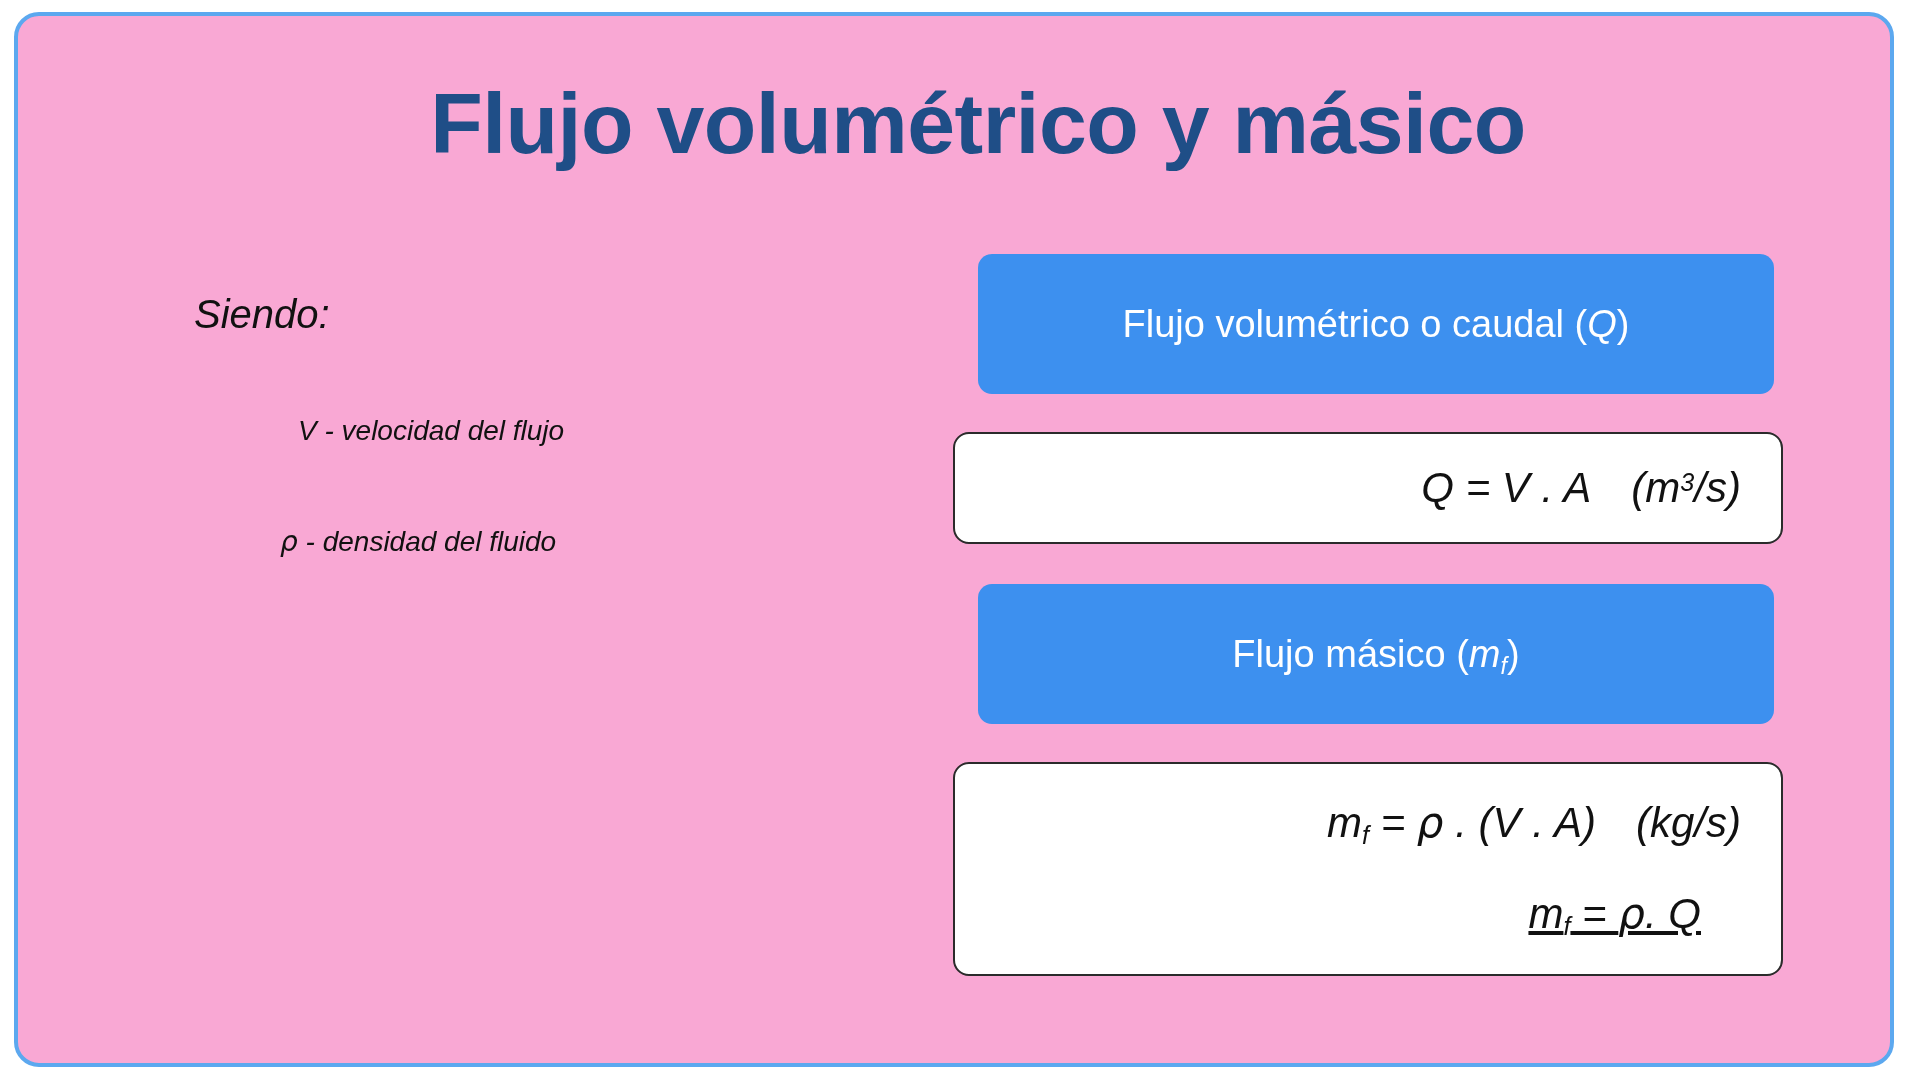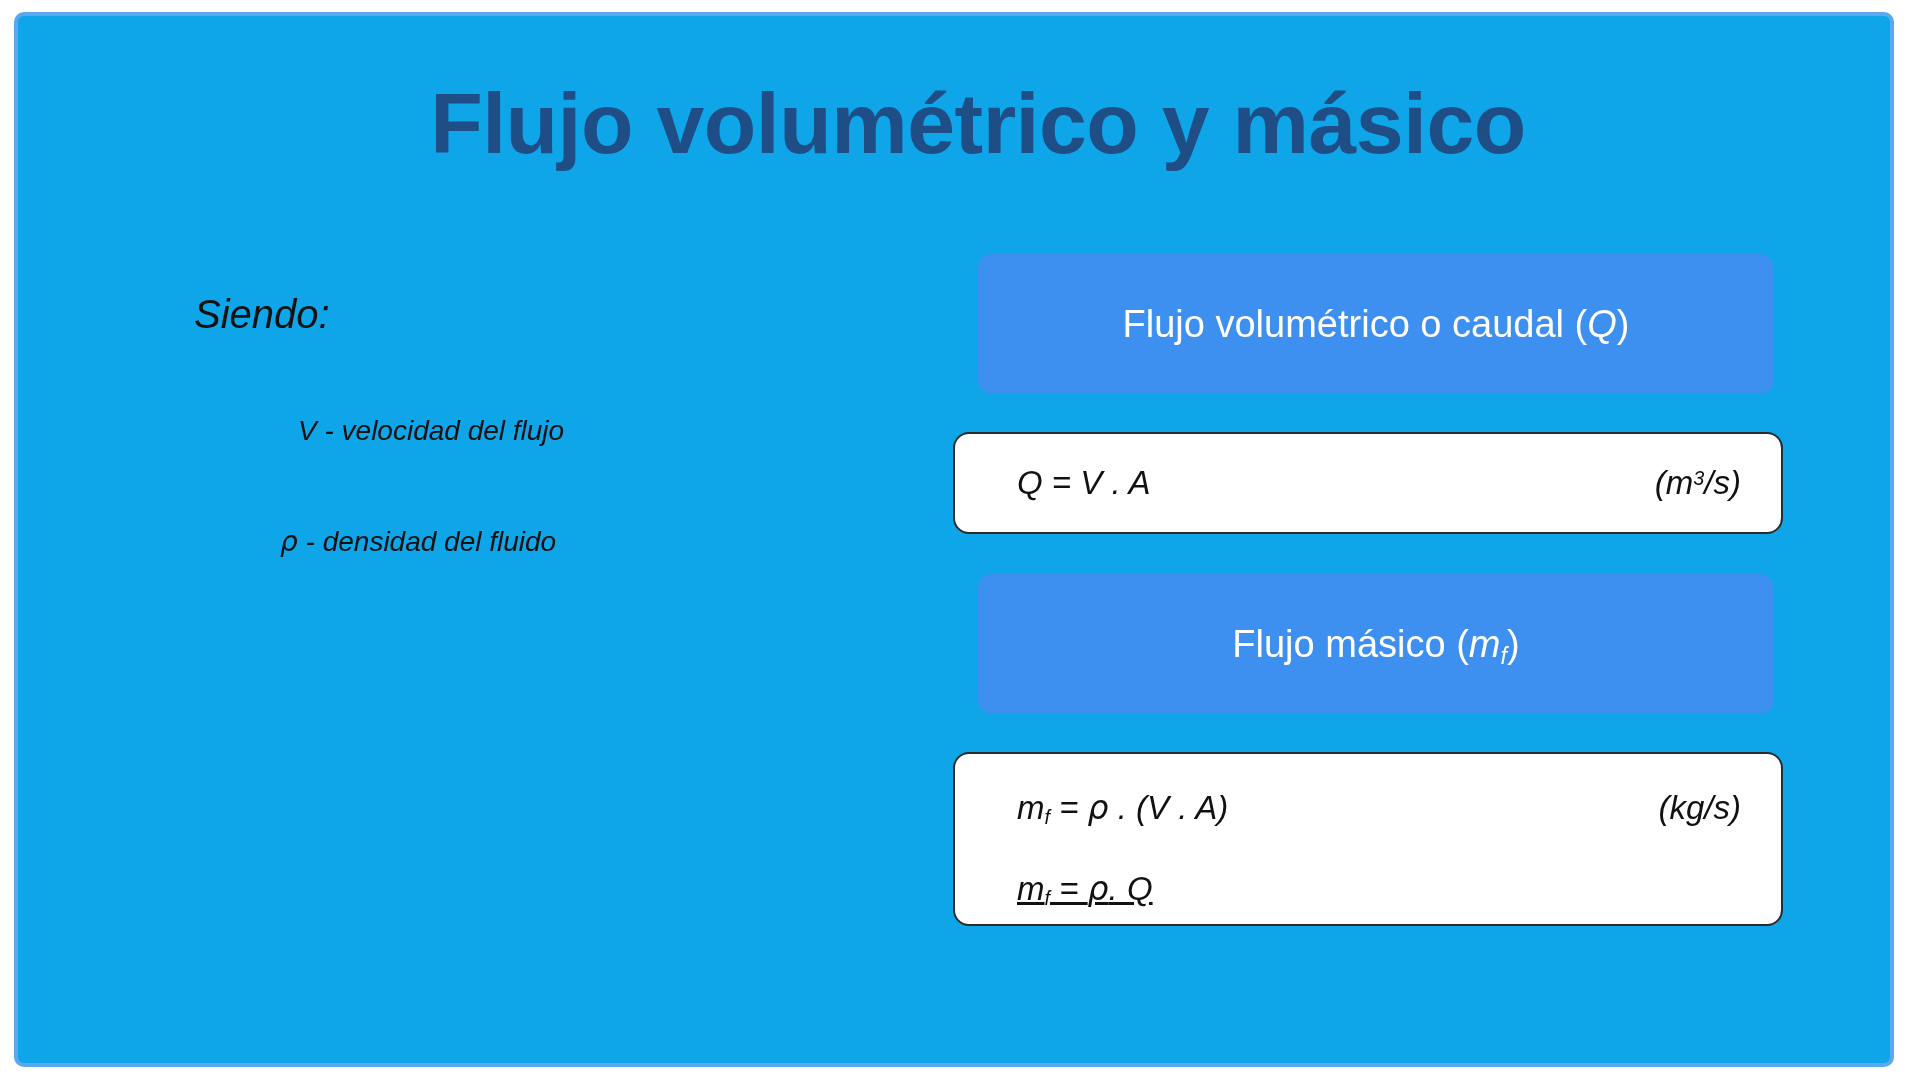--- a/index.html
+++ b/index.html
@@ -22,22 +22,22 @@
   }
 
   .frame {
     position: absolute;
     left: 14px;
     top: 12px;
     width: 1880px;
     height: 1055px;
     box-sizing: border-box;
     border: 4px solid #5ca8ef;
-    border-radius: 10px;
-    background: #0ea5e9;
+    border-radius: 25px;
+    background: #f9a8d4;
   }
 
   .title {
     position: absolute;
     left: 0;
     top: 60px;
     width: 1920px;
     text-align: center;
     font-size: 86px;
     font-weight: 700;
@@ -101,27 +101,27 @@
 
   .formula-box {
     box-sizing: border-box;
     border: 2px solid #2b2b2b;
     border-radius: 16px;
     background: #ffffff;
     width: 830px;
     margin-top: 38px;
     padding: 30px 40px 30px 62px;
   }
-  .formula-box.tall { padding-top: 34px; padding-bottom: 16px; }
+  .formula-box.tall { padding-top: 34px; padding-bottom: 36px; }
 
   .formula-row {
     display: flex;
     align-items: baseline;
-    justify-content: space-between;
-    font-size: 33px;
+    justify-content: flex-end;
+    font-size: 42px;
     font-style: italic;
     color: #111111;
   }
   .formula-row + .formula-row { margin-top: 42px; text-decoration: underline; }
   .formula-row .lhs { white-space: nowrap; }
   .formula-row .unit {
     white-space: nowrap;
     padding-left: 40px;
     font-style: italic;
   }

